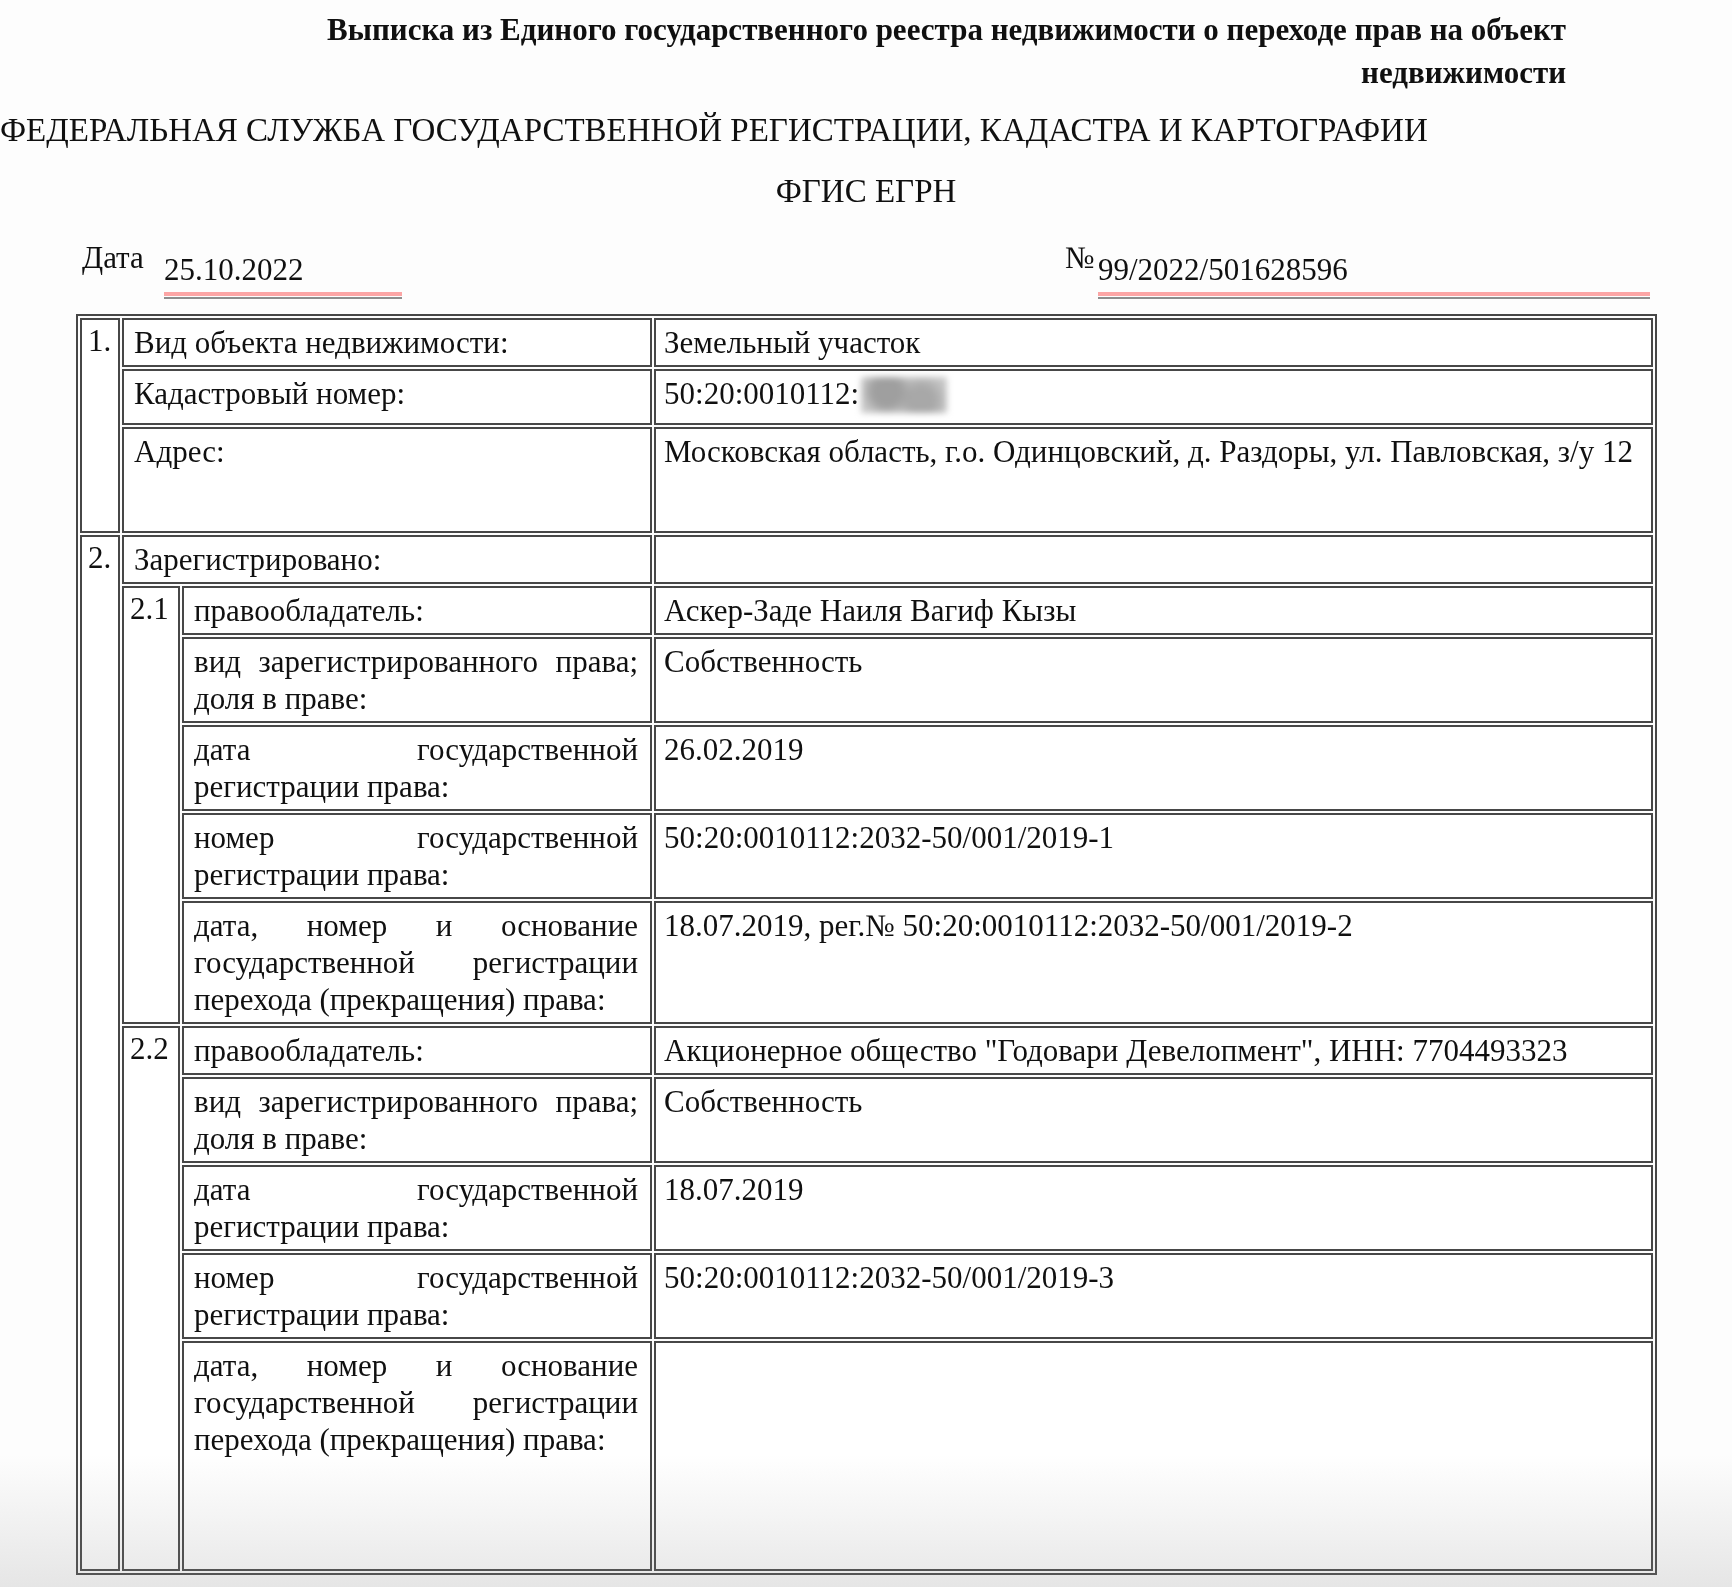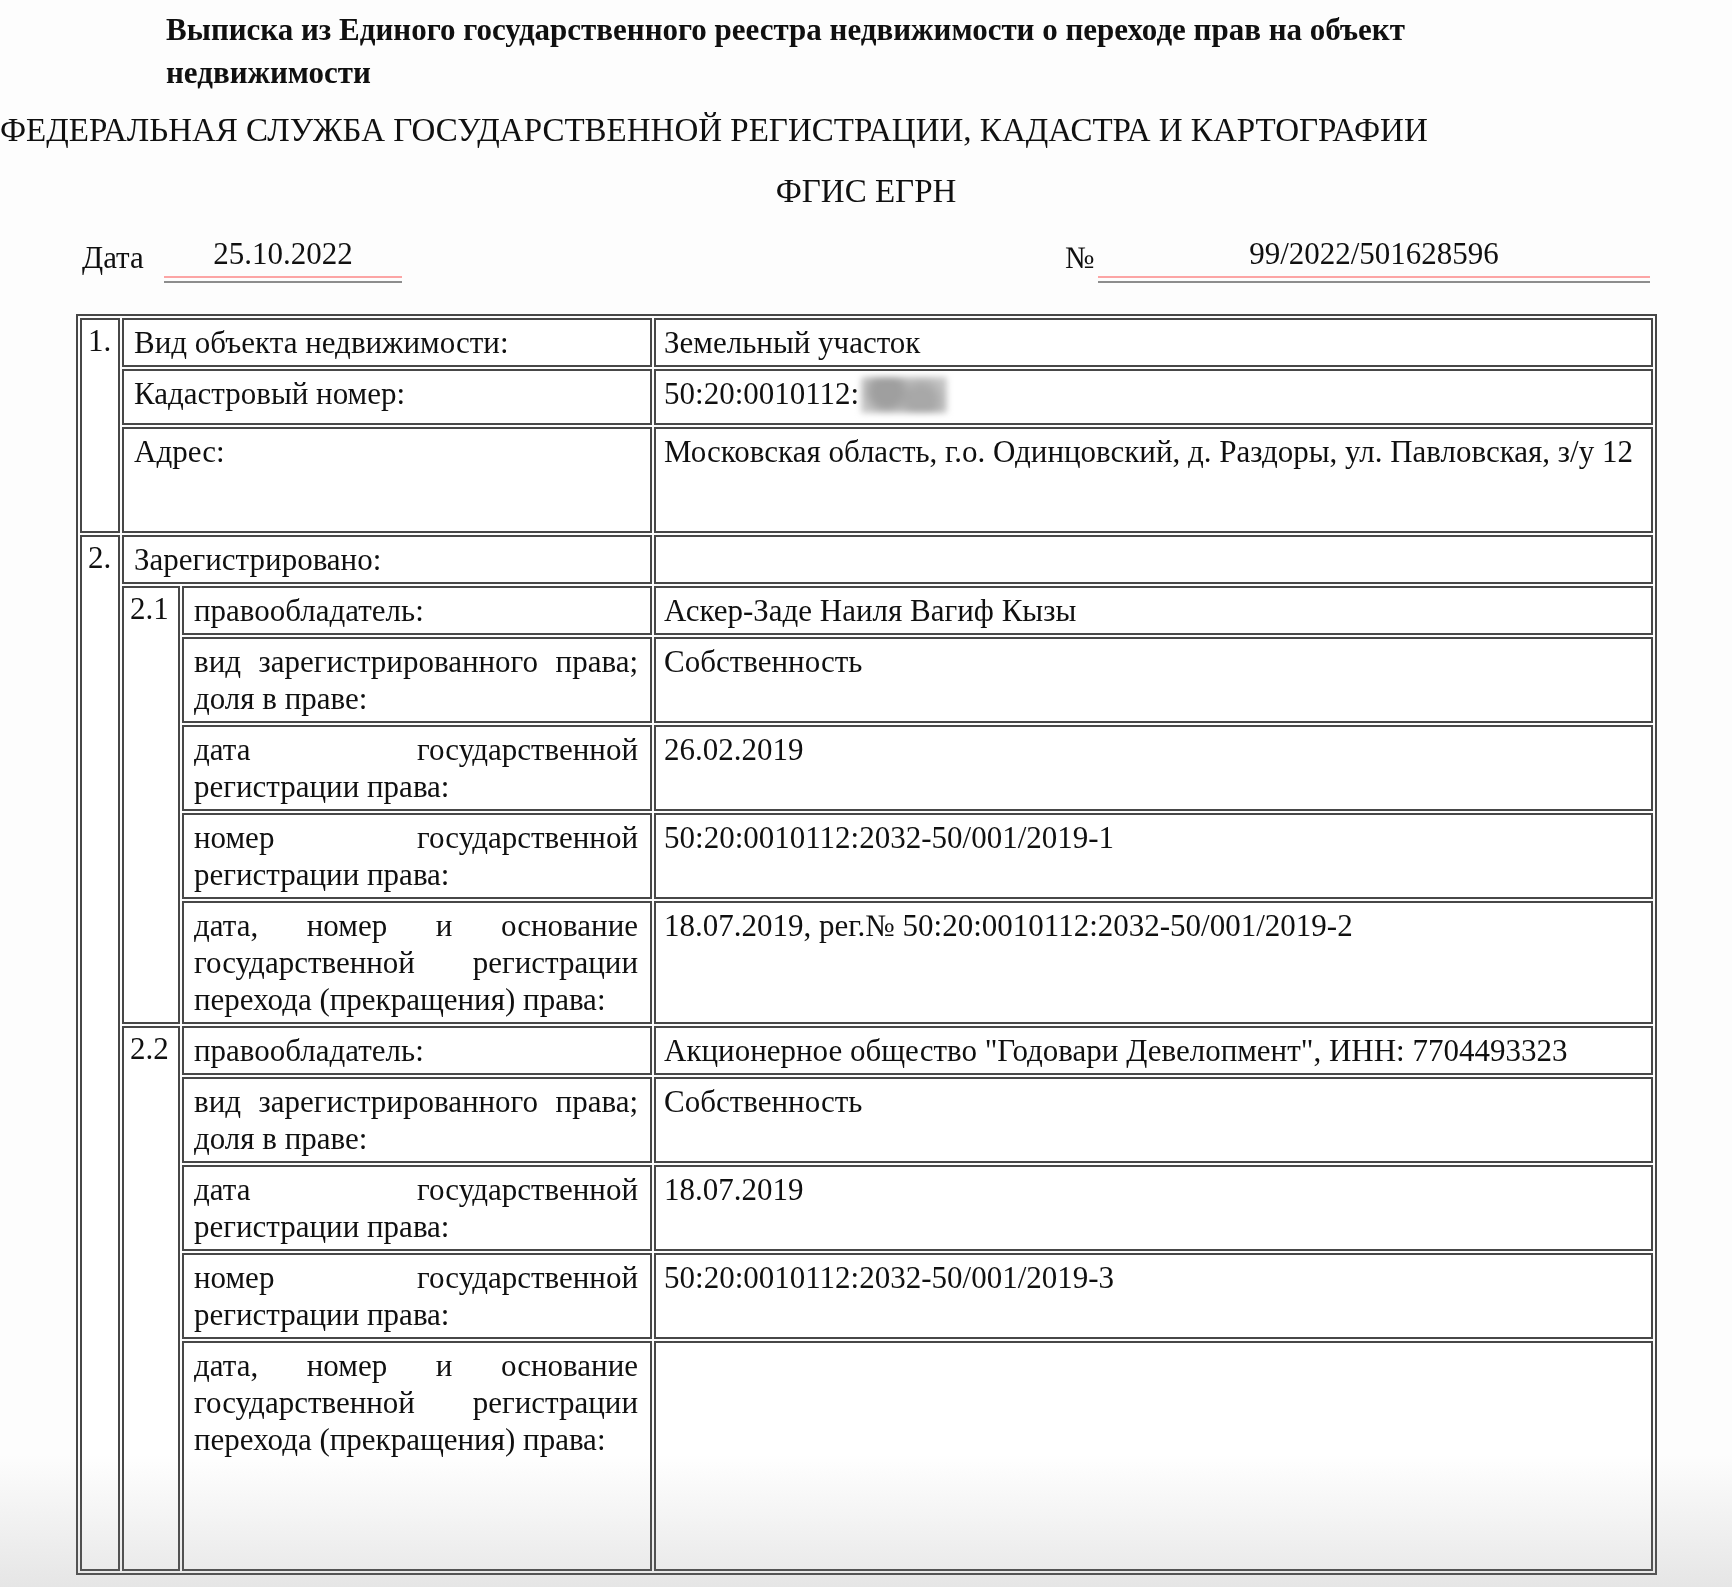--- a/index.html
+++ b/index.html
@@ -18,21 +18,21 @@
   .page {
     position: relative;
     width: 100%;
     height: 100%;
   }
 
   
   .doc-title {
     max-width: 1400px;
     margin: 8px auto 0;
-    text-align: left;
+    text-align: right;
     font-weight: bold;
     font-size: 31px;
     line-height: 43px;
   }
   .agency-line {
     margin-top: 16px;
     text-align: left;
     font-size: 33px;
     line-height: 41px;
     white-space: nowrap;
@@ -49,24 +49,23 @@
     position: relative;
     margin: 24px 82px 0;
     height: 52px;
     font-size: 31px;
   }
   .meta-label { position: absolute; top: 4px; }
   .date-label { left: 0; }
   .num-label  { left: 983px; }
   .fieldline {
     position: absolute;
-    top: 0;
-    text-align: center;
+    top: 16px;
     padding-bottom: 4px;
-    border-bottom: 2px solid #fca5a5;
+    border-bottom: 4px solid #fca5a5;
   }
   .fieldline::after {
     content: "";
     position: absolute;
     left: 0; right: 0;
     bottom: -7px;
     height: 2px;
     background: #8d8d8d;
   }
   .date-field { left: 82px;  width: 238px; }

